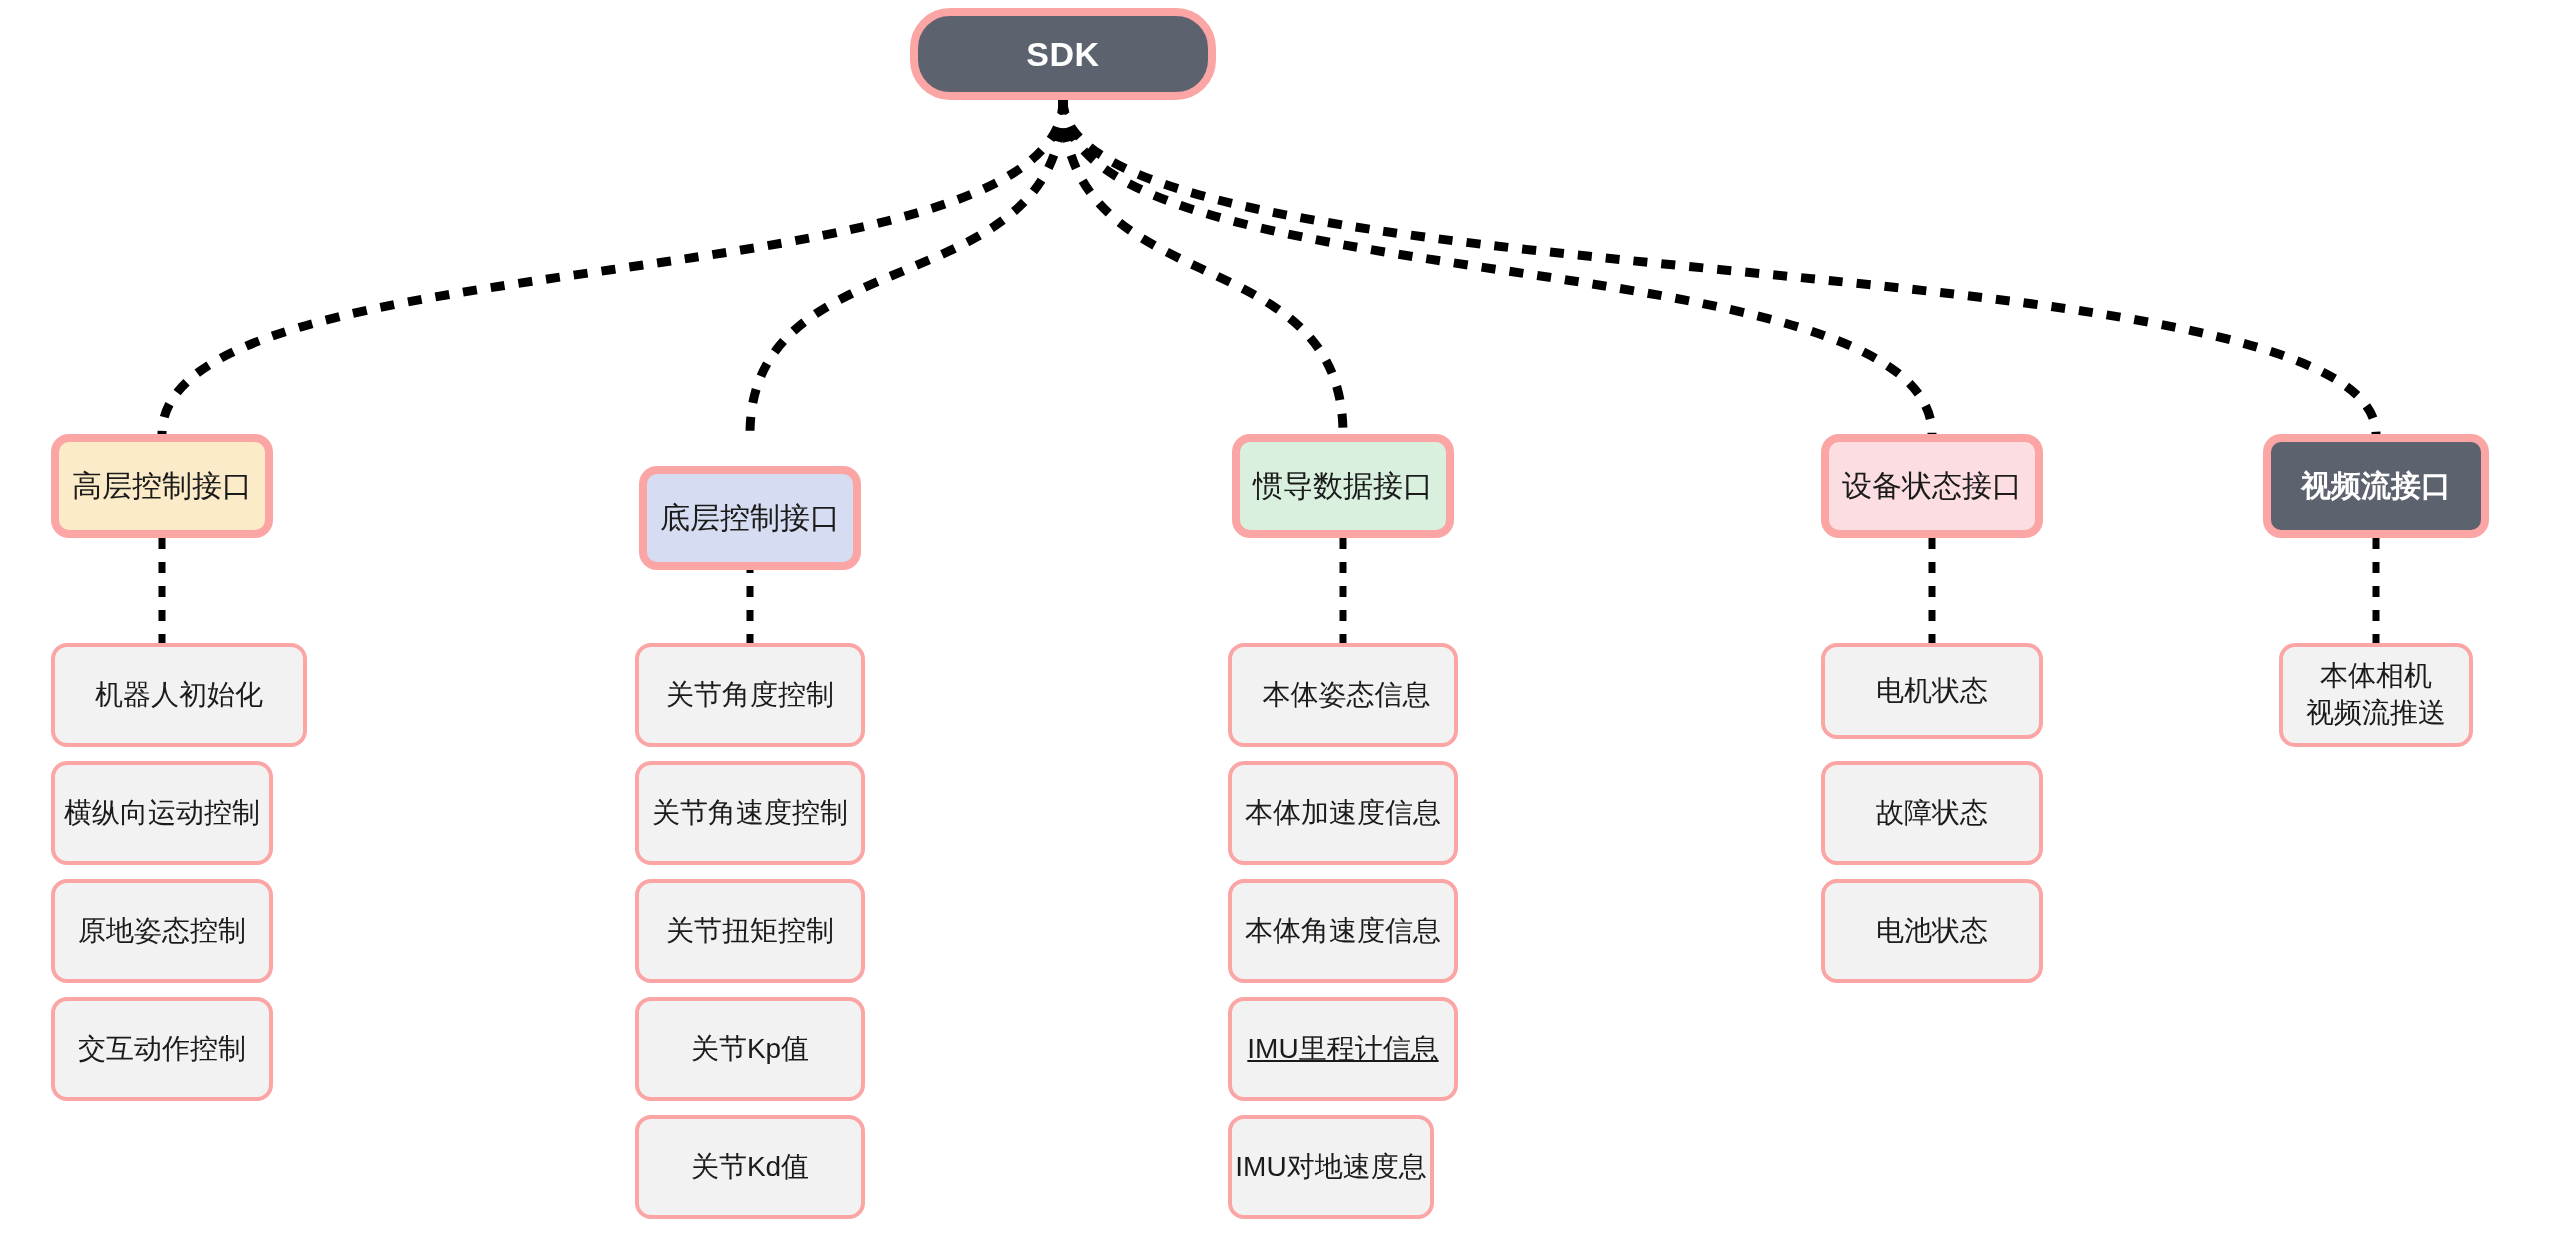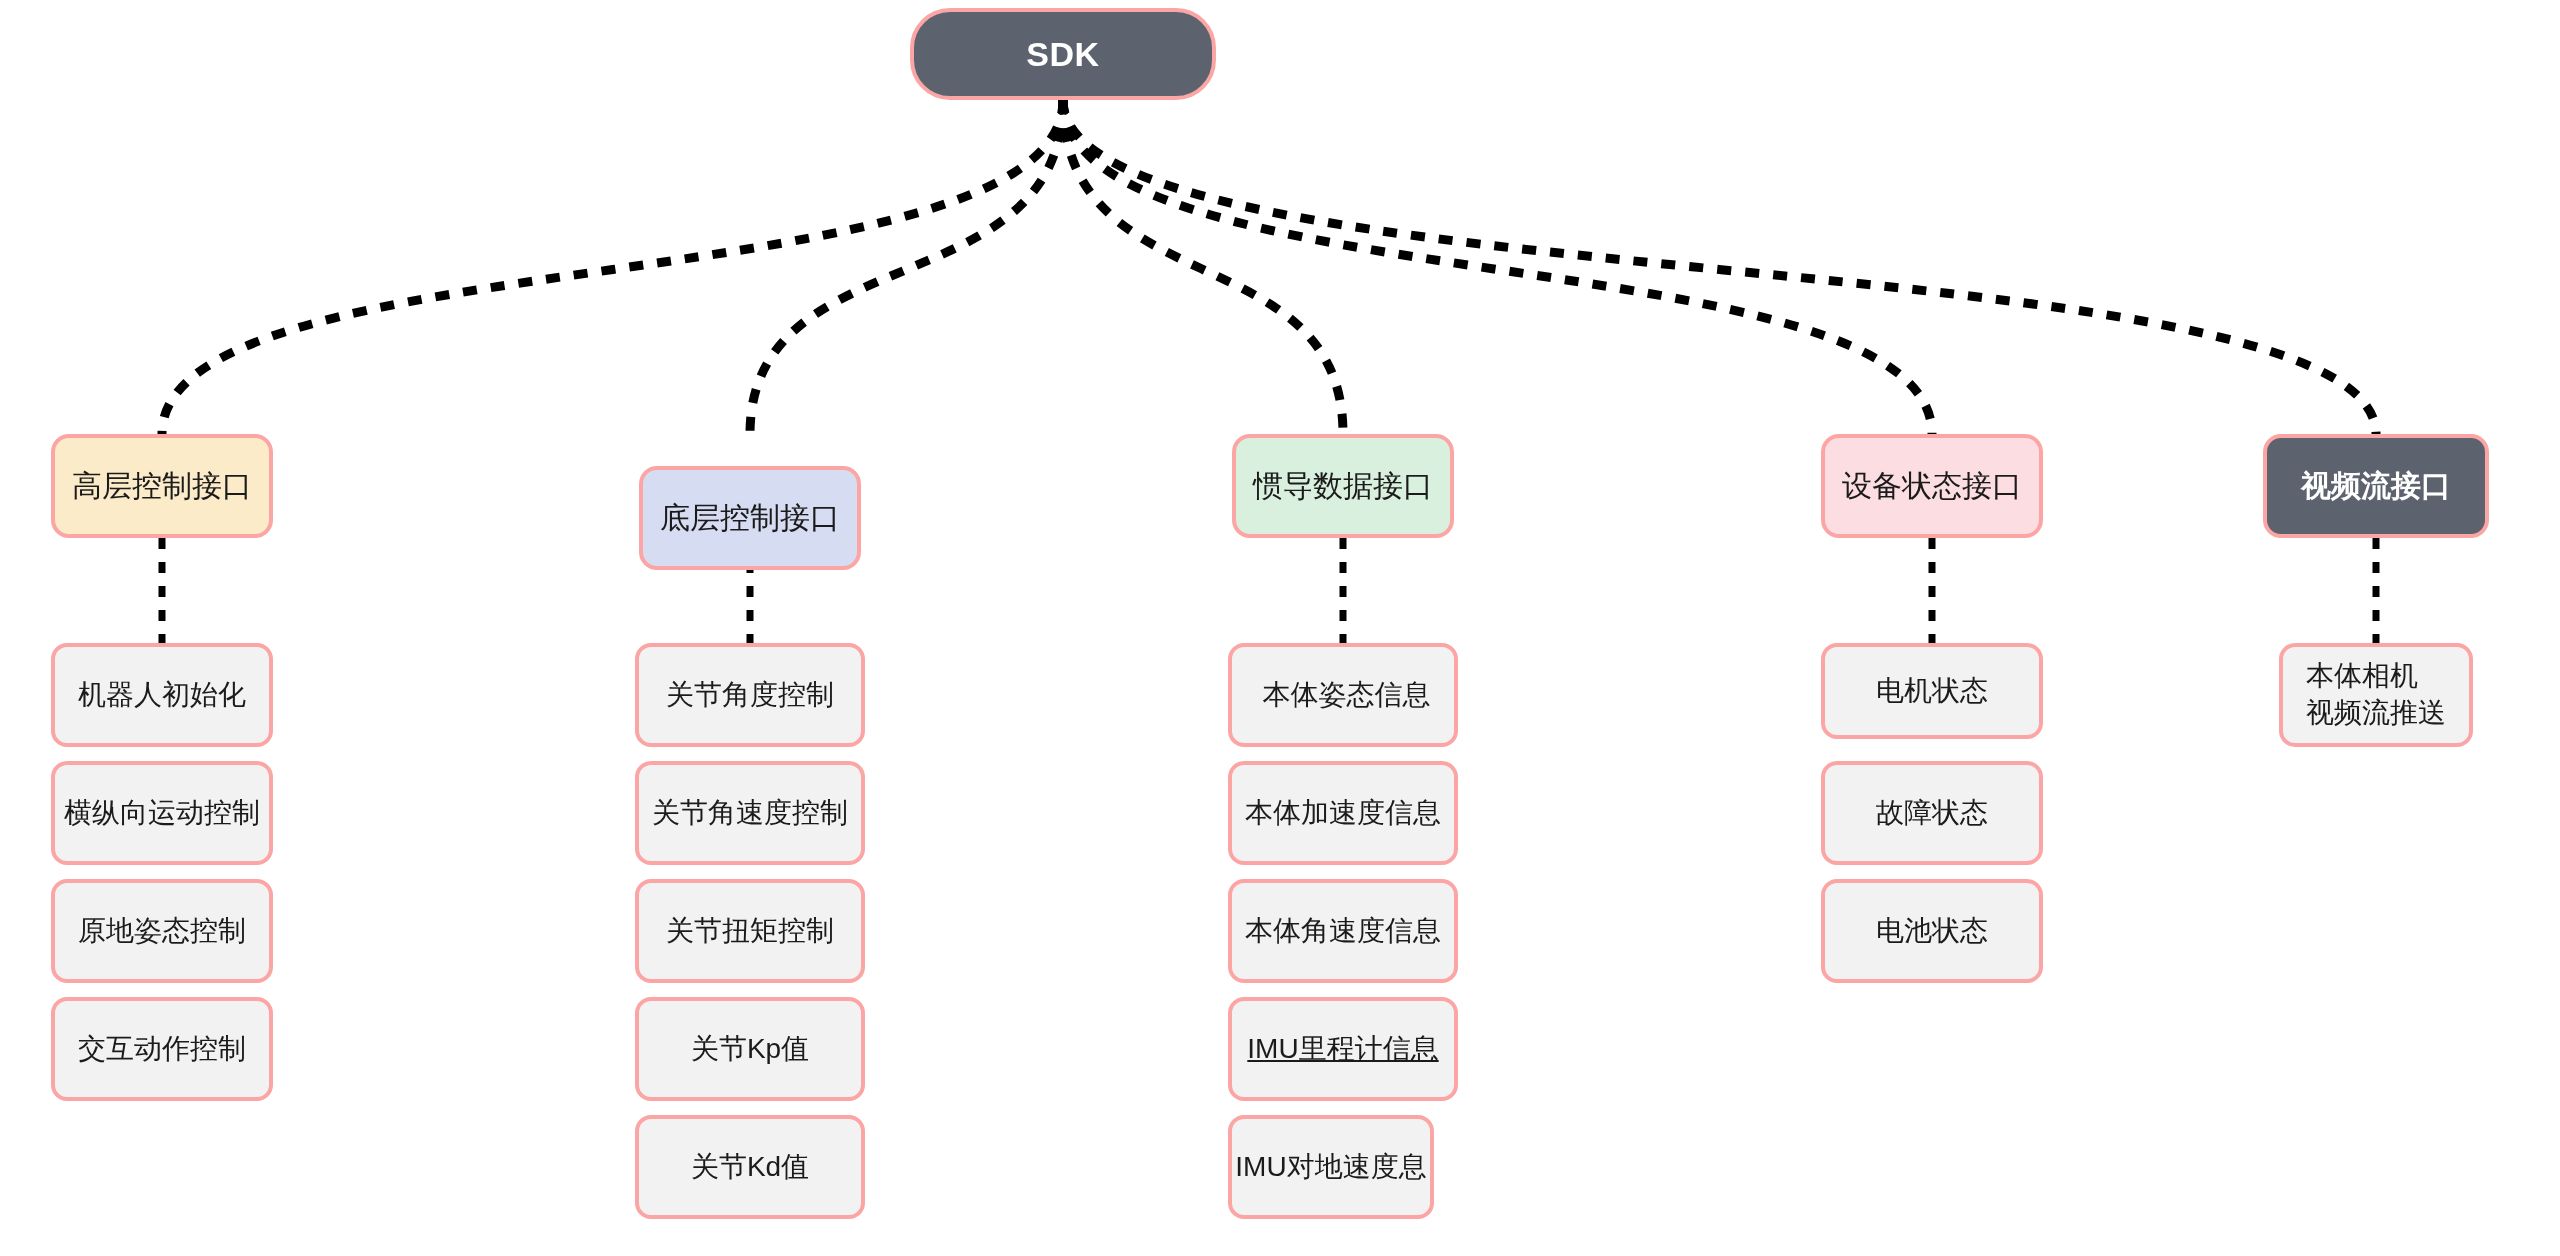--- a/index.html
+++ b/index.html
@@ -24,22 +24,22 @@
     width: 2560px;
     height: 1256px;
     pointer-events: none;
   }
   .node {
     position: absolute;
     box-sizing: border-box;
     display: flex;
     align-items: center;
     justify-content: center;
-    text-align: left;
-    border: 4px solid #fca5a5;
+    text-align: center;
+    border: 8px solid #fca5a5;
     border-radius: 18px;
     line-height: 1.32;
     white-space: pre-line;
     z-index: 2;
   }
   .node-root {
     border-radius: 40px;
     background: #5d636e;
     color: #ffffff;
     font-weight: bold;
@@ -74,21 +74,21 @@
       <path d="M 750 538 L 750 643" fill="none" stroke="#000000" stroke-width="7" stroke-dasharray="11 13" stroke-linecap="butt"></path>
       <path d="M 1063 100 C 1063 307.08000000000004, 1343 233.6, 1343 434" fill="none" stroke="#000000" stroke-width="9" stroke-dasharray="14 14" stroke-linecap="butt"></path>
       <path d="M 1343 538 L 1343 643" fill="none" stroke="#000000" stroke-width="7" stroke-dasharray="11 13" stroke-linecap="butt"></path>
       <path d="M 1063 100 C 1063 307.08000000000004, 1932 233.6, 1932 434" fill="none" stroke="#000000" stroke-width="9" stroke-dasharray="14 14" stroke-linecap="butt"></path>
       <path d="M 1932 538 L 1932 643" fill="none" stroke="#000000" stroke-width="7" stroke-dasharray="11 13" stroke-linecap="butt"></path>
       <path d="M 1063 100 C 1063 307.08000000000004, 2376 233.6, 2376 434" fill="none" stroke="#000000" stroke-width="9" stroke-dasharray="14 14" stroke-linecap="butt"></path>
       <path d="M 2376 538 L 2376 643" fill="none" stroke="#000000" stroke-width="7" stroke-dasharray="11 13" stroke-linecap="butt"></path>
     </svg>
 <div class="node node-root" style="left: 910px; top: 8px; width: 306px; height: 92px; background: rgb(93, 99, 110); color: rgb(255, 255, 255);">SDK</div>
     <div class="node node-l2" style="left: 51px; top: 434px; width: 222px; height: 104px; background: rgb(251, 235, 200); color: rgb(27, 27, 27);">高层控制接口</div>
-    <div class="node node-leaf" style="left: 51px; top: 643px; width: 222px; height: 104px;">机器人初始化</div>
+    <div class="node node-leaf" style="left: 51px; top: 643px; width: 256px; height: 104px;">机器人初始化</div>
     <div class="node node-leaf" style="left: 51px; top: 761px; width: 222px; height: 104px;">横纵向运动控制</div>
     <div class="node node-leaf" style="left: 51px; top: 879px; width: 222px; height: 104px;">原地姿态控制</div>
     <div class="node node-leaf" style="left: 51px; top: 997px; width: 222px; height: 104px;">交互动作控制</div>
     <div class="node node-l2" style="left: 639px; top: 434px; width: 222px; height: 104px; background: rgb(214, 220, 242); color: rgb(27, 27, 27); margin-top: 32px;">底层控制接口</div>
     <div class="node node-leaf" style="left: 635px; top: 643px; width: 230px; height: 104px;">关节角度控制</div>
     <div class="node node-leaf" style="left: 635px; top: 761px; width: 230px; height: 104px;">关节角速度控制</div>
     <div class="node node-leaf" style="left: 635px; top: 879px; width: 230px; height: 104px;">关节扭矩控制</div>
     <div class="node node-leaf" style="left: 635px; top: 997px; width: 230px; height: 104px;">关节Kp值</div>
     <div class="node node-leaf" style="left: 635px; top: 1115px; width: 230px; height: 104px;">关节Kd值</div>
     <div class="node node-l2" style="left: 1232px; top: 434px; width: 222px; height: 104px; background: rgb(216, 240, 221); color: rgb(27, 27, 27);">惯导数据接口</div>

